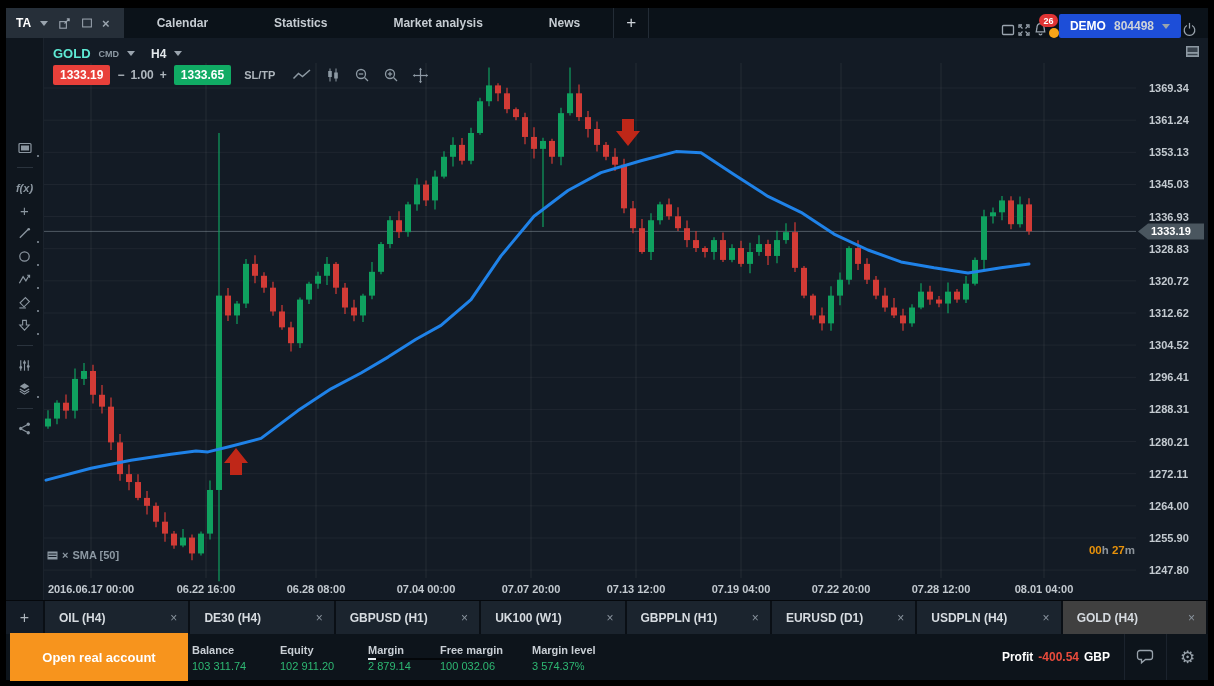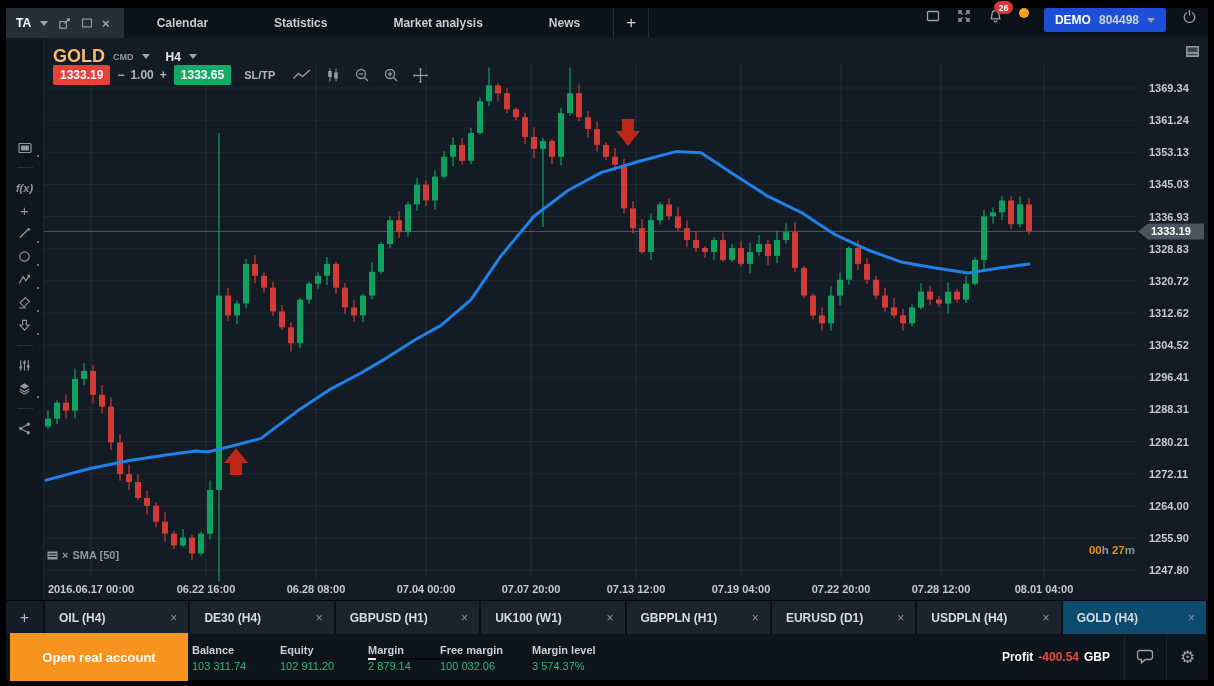--- a/index.html
+++ b/index.html
@@ -13,21 +13,21 @@
                  padding:0 14px 0 10px;color:#fff;font-weight:bold;font-size:12px;}
   .caret{width:0;height:0;border-left:4px solid transparent;border-right:4px solid transparent;
          border-top:5px solid #9aa4ae;display:inline-block;}
   .wctl{display:flex;align-items:center;gap:8px;color:#9aa4ae;}
   .wctl .x{font-size:13px;line-height:1;cursor:default;}
   .navtabs{display:flex;align-items:center;}
   .navtab{color:#c6ccd2;font-weight:bold;font-size:12px;padding:0 33px;height:100%;
           display:flex;align-items:center;}
   .addtab{border-left:1px solid #232c36;border-right:1px solid #232c36;width:34px;height:100%;
           display:flex;align-items:center;justify-content:center;color:#cdd3d9;font-size:17px;}
-  .top-right{margin-left:auto;display:flex;align-items:flex-start;gap:15px;padding-right:10px;}
+  .top-right{margin-left:auto;display:flex;align-items:flex-end;gap:0;padding-right:10px;}
   .bell-wrap{position:relative;}
   .badge{position:absolute;top:-7px;left:7px;background:#e03434;color:#fff;font-size:9px;
          font-weight:bold;border-radius:8px;padding:1.5px 4.5px;}
   .orange-dot{width:10px;height:10px;border-radius:50%;background:#f7a418;}
   .acct{background:#1d4ed8;display:flex;align-items:center;gap:8px;padding:5px 11px;
         border-radius:2px;color:#fff;font-weight:bold;font-size:12px;}
   .acct .num{color:#cdd3d9;}
   
   .main{flex:1 1 auto;display:flex;position:relative;background:#131b25;min-height:0;}
   .sidebar{width:37px;flex:0 0 auto;background:#0f161e;border-right:1px solid #1b232d;
@@ -36,41 +36,41 @@
            justify-content:center;color:#8b96a0;}
   .sb-item.has-sub:after{content:"";position:absolute;right:-3px;bottom:-2px;width:2px;height:2px;
            background:#6c7680;}
   .sb-item.fx{font-size:11px;font-style:italic;font-weight:bold;}
   .sb-item.plus{font-size:15px;}
   .sb-hr{width:16px;height:1px;background:#2a333d;margin:4px 0;}
   .chart{position:relative;flex:1;min-width:0;}
   #chart-svg{position:absolute;left:0;top:0;}
   
   .sym-row{position:absolute;left:9px;top:8px;display:flex;align-items:center;gap:8px;z-index:3;}
-  .sym{color:#fdba74;font-weight:bold;font-size:18px;}
+  .sym{color:#5eead4;font-weight:bold;font-size:13px;}
   .symtype{color:#8d99a3;font-weight:bold;font-size:9px;}
   .tf{color:#e3e8ec;font-weight:bold;font-size:12px;margin-left:8px;}
   .trade-row{position:absolute;left:9px;top:27px;display:flex;align-items:center;gap:7px;z-index:3;}
   .pill{color:#fff;font-weight:bold;font-size:12px;padding:3px 7px;border-radius:2px;}
   .pill.sell{background:#e8403a;}
   .pill.buy{background:#10ab64;}
   .spread{display:flex;align-items:center;gap:6px;color:#aeb6bd;font-size:12px;font-weight:bold;}
   .sltp{color:#aeb6bd;font-weight:bold;font-size:11px;margin:0 6px;}
   .hicons{display:flex;align-items:center;gap:13px;color:#8d99a3;margin-left:4px;}
   .ind-label{position:absolute;left:3px;top:511px;display:flex;align-items:center;gap:4px;
              color:#8d99a3;font-weight:bold;font-size:11px;z-index:3;}
   .panel-toggle{position:absolute;right:8px;top:7px;z-index:3;}
   
   .insttabs{height:33px;flex:0 0 auto;background:#0a0f15;display:flex;align-items:stretch;
             border-top:1px solid #05080c;}
   .inst-add{width:37px;flex:0 0 auto;background:#141c26;margin-right:2px;display:flex;
             align-items:center;justify-content:center;color:#aeb6bd;font-size:16px;}
   .inst{flex:1 1 0;background:#1b242e;margin-right:2px;display:flex;align-items:center;
         color:#d6dbe0;font-weight:bold;font-size:12px;padding-left:14px;}
-  .inst.active{background:#0c4a6e;}
+  .inst.active{background:#404040;}
   .inst .close{margin-left:auto;margin-right:11px;color:#8a949e;font-weight:normal;font-size:12px;}
   
   .footer{height:46px;flex:0 0 auto;background:#0d141b;display:flex;align-items:center;}
   .cta{margin-left:4px;width:178px;height:48px;background:#f7941d;color:#fff;font-weight:bold;
        font-size:13px;display:flex;align-items:center;justify-content:center;}
   .stats{display:flex;margin-left:4px;gap:12px;}
   .stat{position:relative;padding-top:2px;}
   .stat .lbl{color:#c9cfd5;font-weight:bold;font-size:11px;white-space:nowrap;}
   .stat .val{color:#2eb873;font-size:11px;margin-top:4px;white-space:nowrap;}
   .stat.w1{width:76px;} .stat.w2{width:76px;} .stat.w3{width:60px;}

